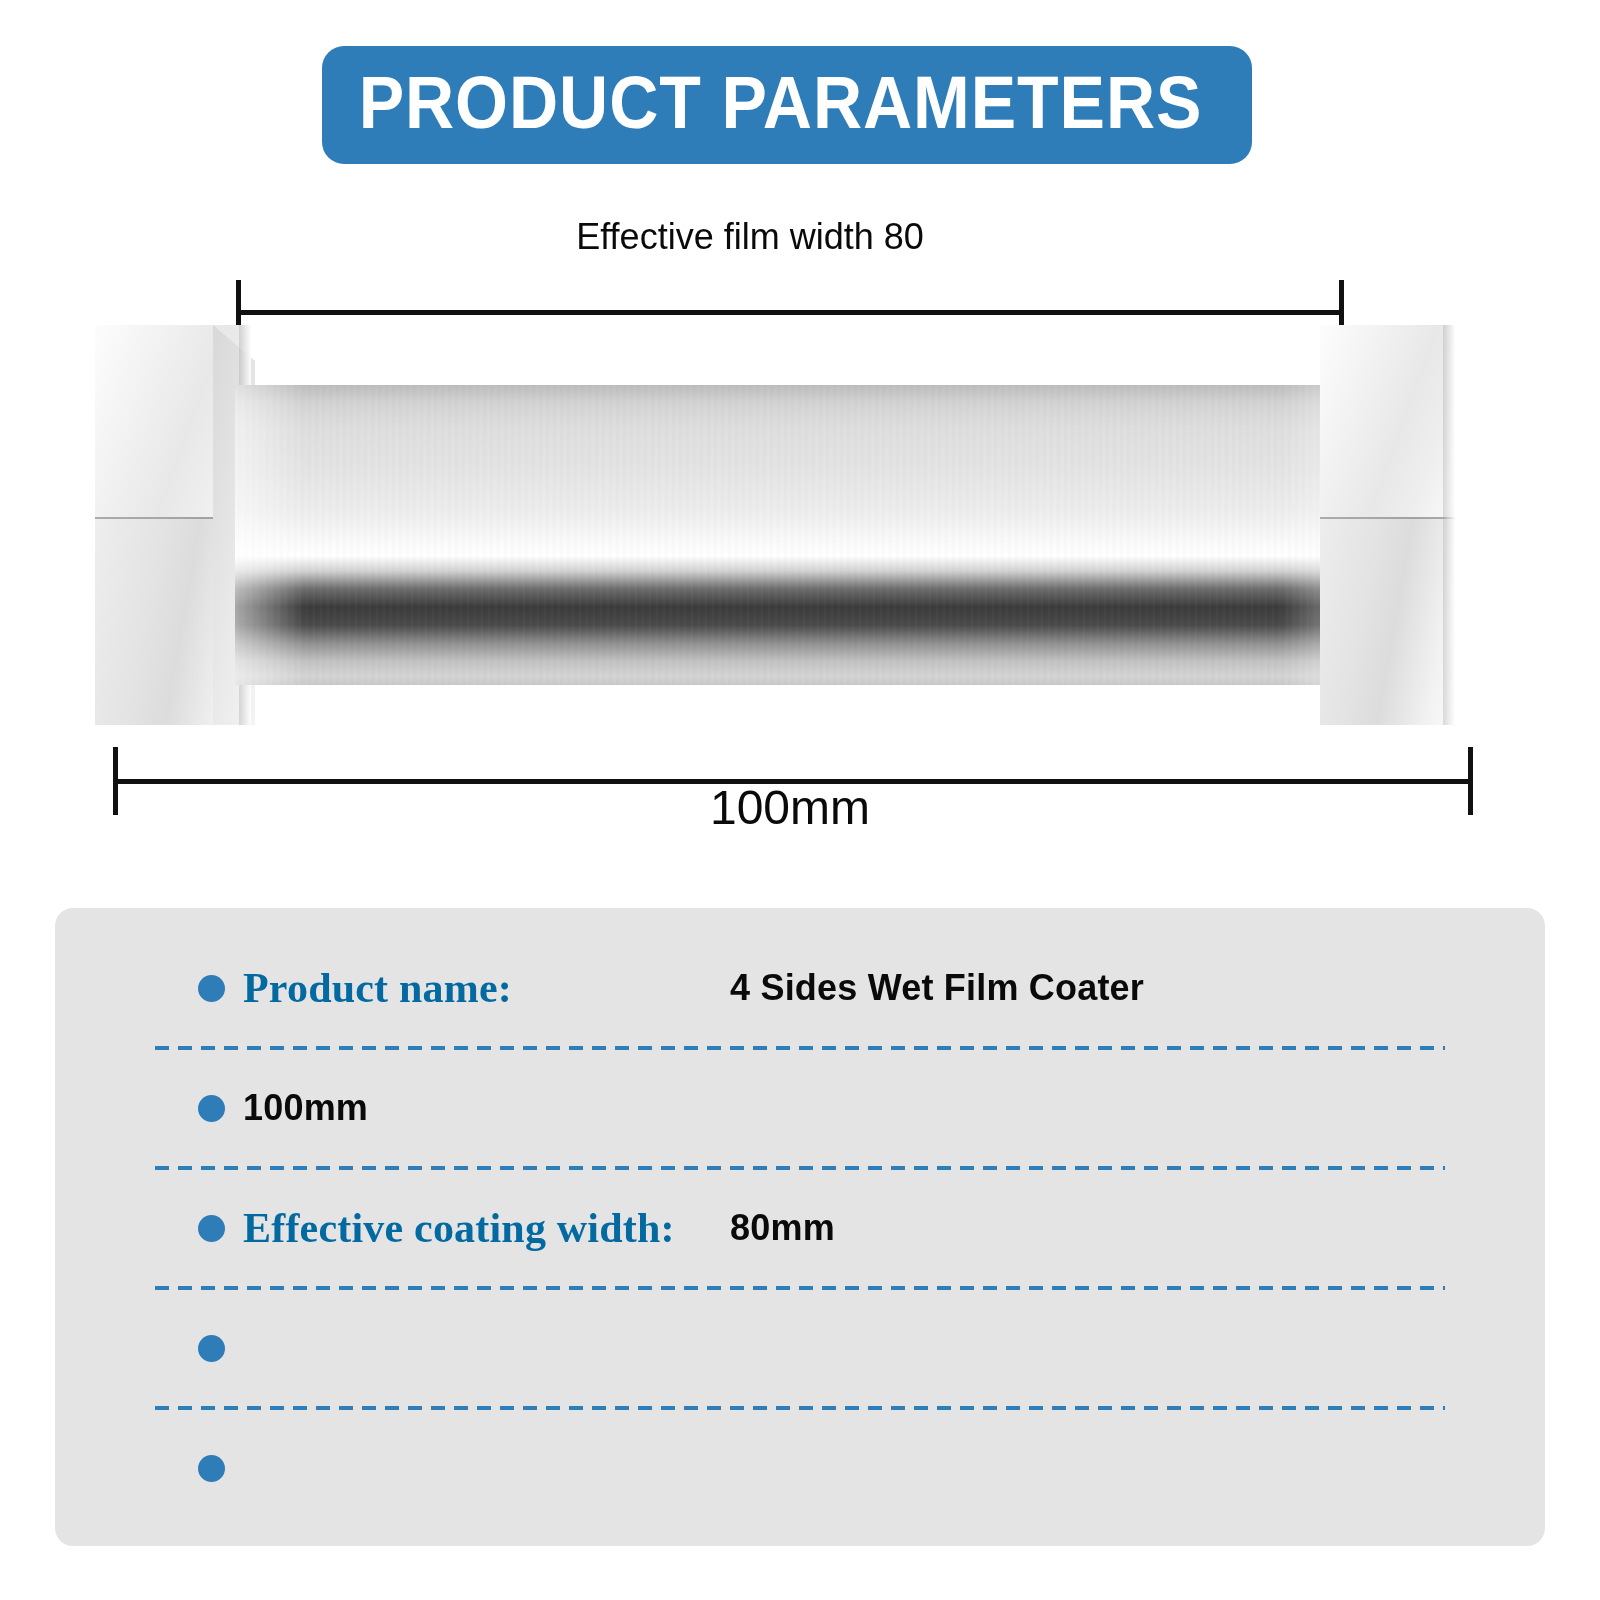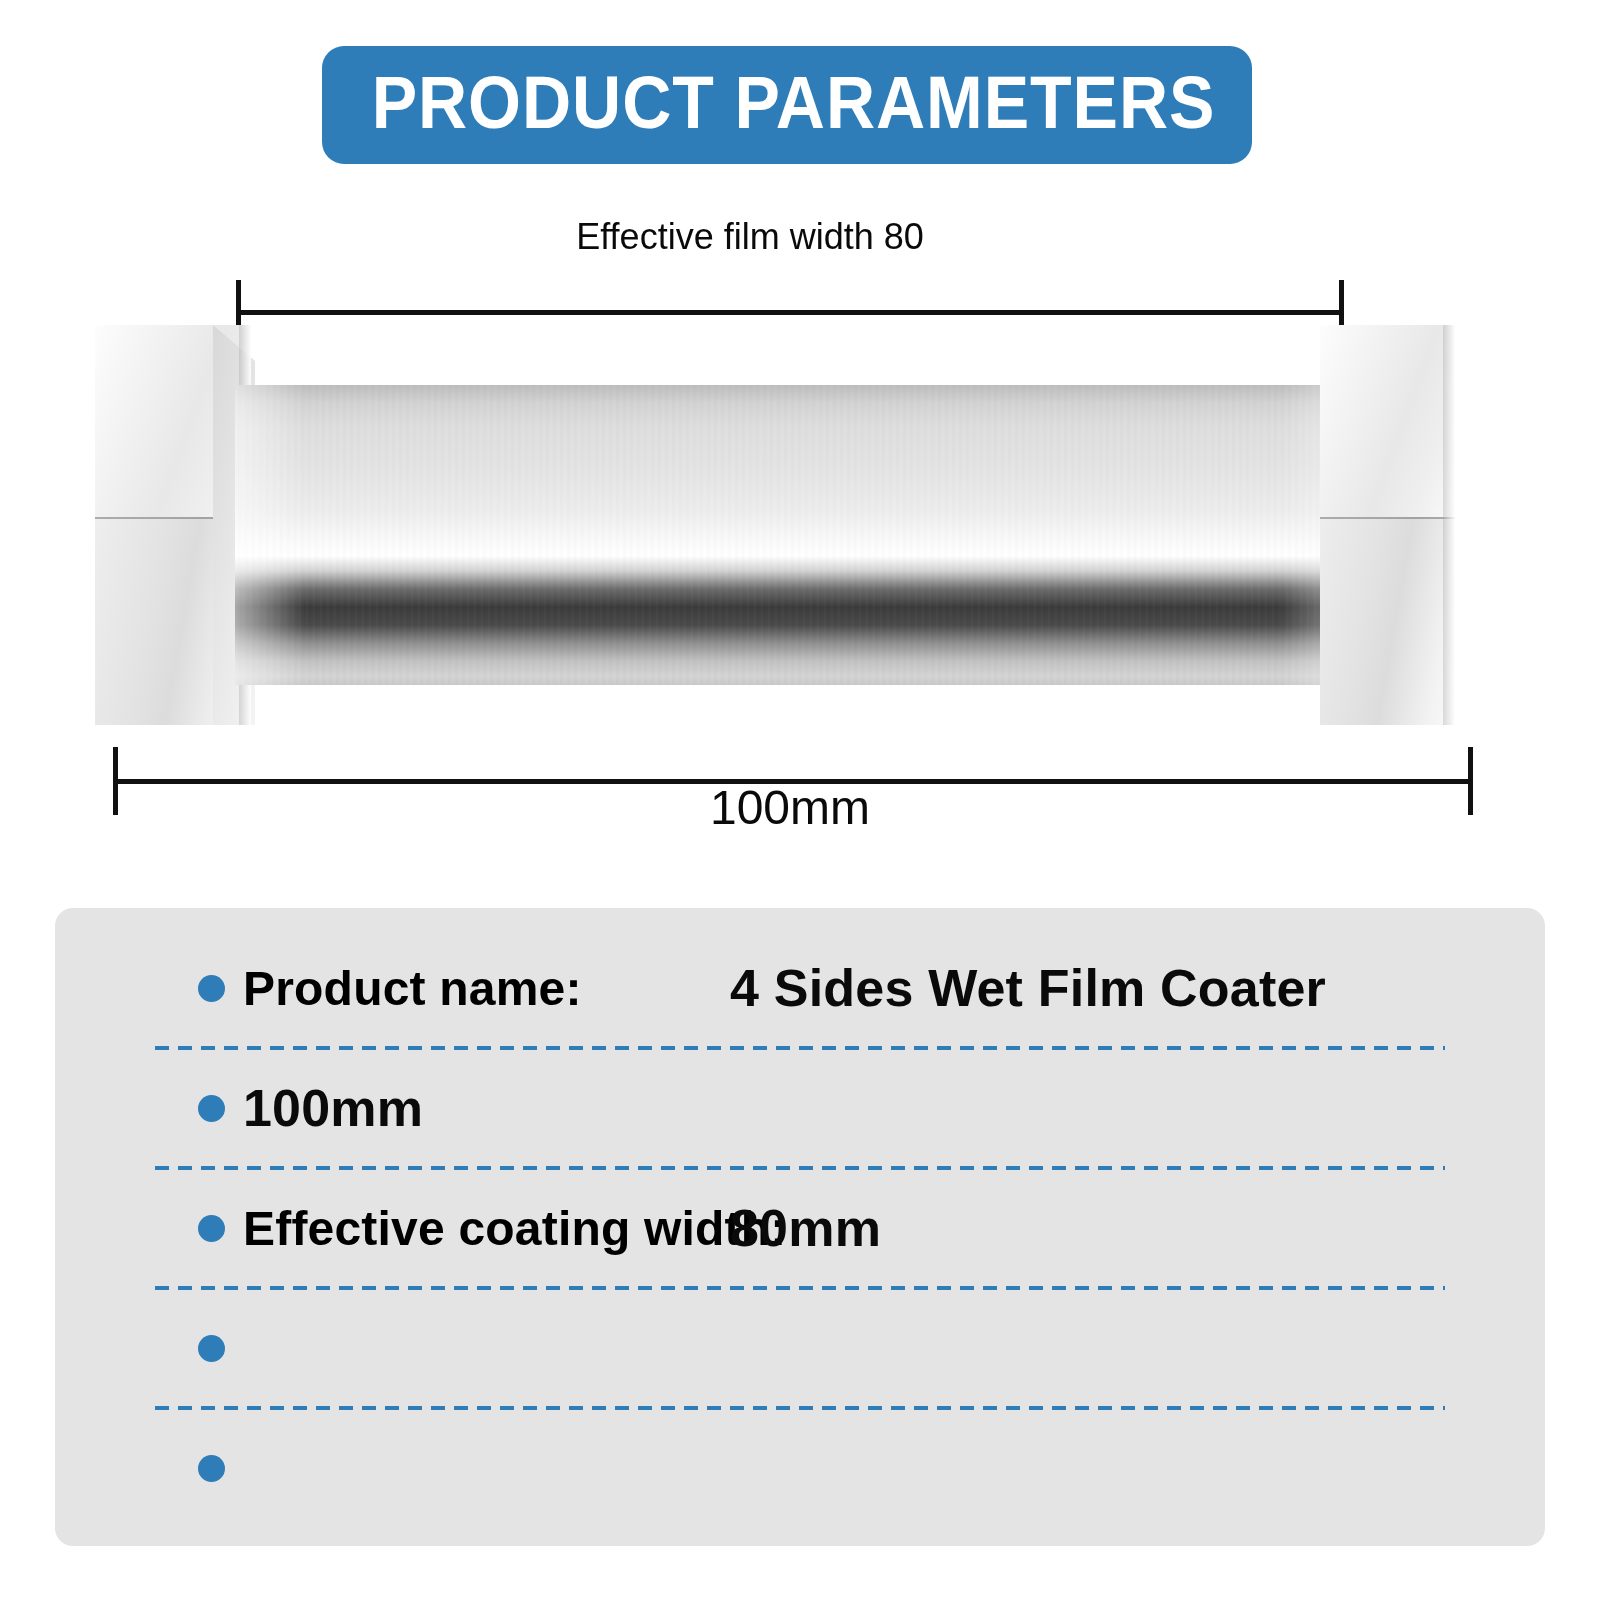--- a/index.html
+++ b/index.html
@@ -19,21 +19,21 @@
   #header-banner {
     position: absolute;
     left: 322px;
     top: 46px;
     width: 930px;
     height: 118px;
     background: #2E7DB8;
     border-radius: 22px;
     display: flex;
     align-items: center;
-    justify-content: flex-end;
+    justify-content: flex-start;
   }
   #header-title {
     color: #ffffff;
     font-family: "Liberation Sans Narrow", "Liberation Sans", sans-serif;
     font-weight: bold;
     font-size: 74px;
     letter-spacing: 1px;
     transform: scaleX(0.92);
     white-space: nowrap;
     line-height: 1;
@@ -284,33 +284,33 @@
   .param-bullet {
     width: 27px;
     height: 27px;
     border-radius: 50%;
     background: #2E7DB8;
     flex: 0 0 auto;
     margin-left: 93px;
     margin-right: 18px;
   }
   .param-label {
-    font-family: Liberation Sans, sans-serif;
+    font-family: Liberation Serif, serif;
     font-weight: bold;
-    font-size: 48px;
-    color: #000000;
+    font-size: 42px;
+    color: #0369a1;
     white-space: nowrap;
     width: 487px;
     flex: 0 0 auto;
     letter-spacing: 0.2px;
   }
   .param-value {
     font-family: "Liberation Sans Narrow", "Liberation Sans", sans-serif;
     font-weight: bold;
-    font-size: 52px;
+    font-size: 36px;
     color: #0a0a0a;
     white-space: nowrap;
     letter-spacing: 0.2px;
   }
   .param-divider {
     height: 4px;
     margin: 0 50px 0 50px;
     background-image: linear-gradient(90deg, #2E7DB8 60%, rgba(255,255,255,0) 0%);
     background-size: 23px 4px;
     background-repeat: repeat-x;

